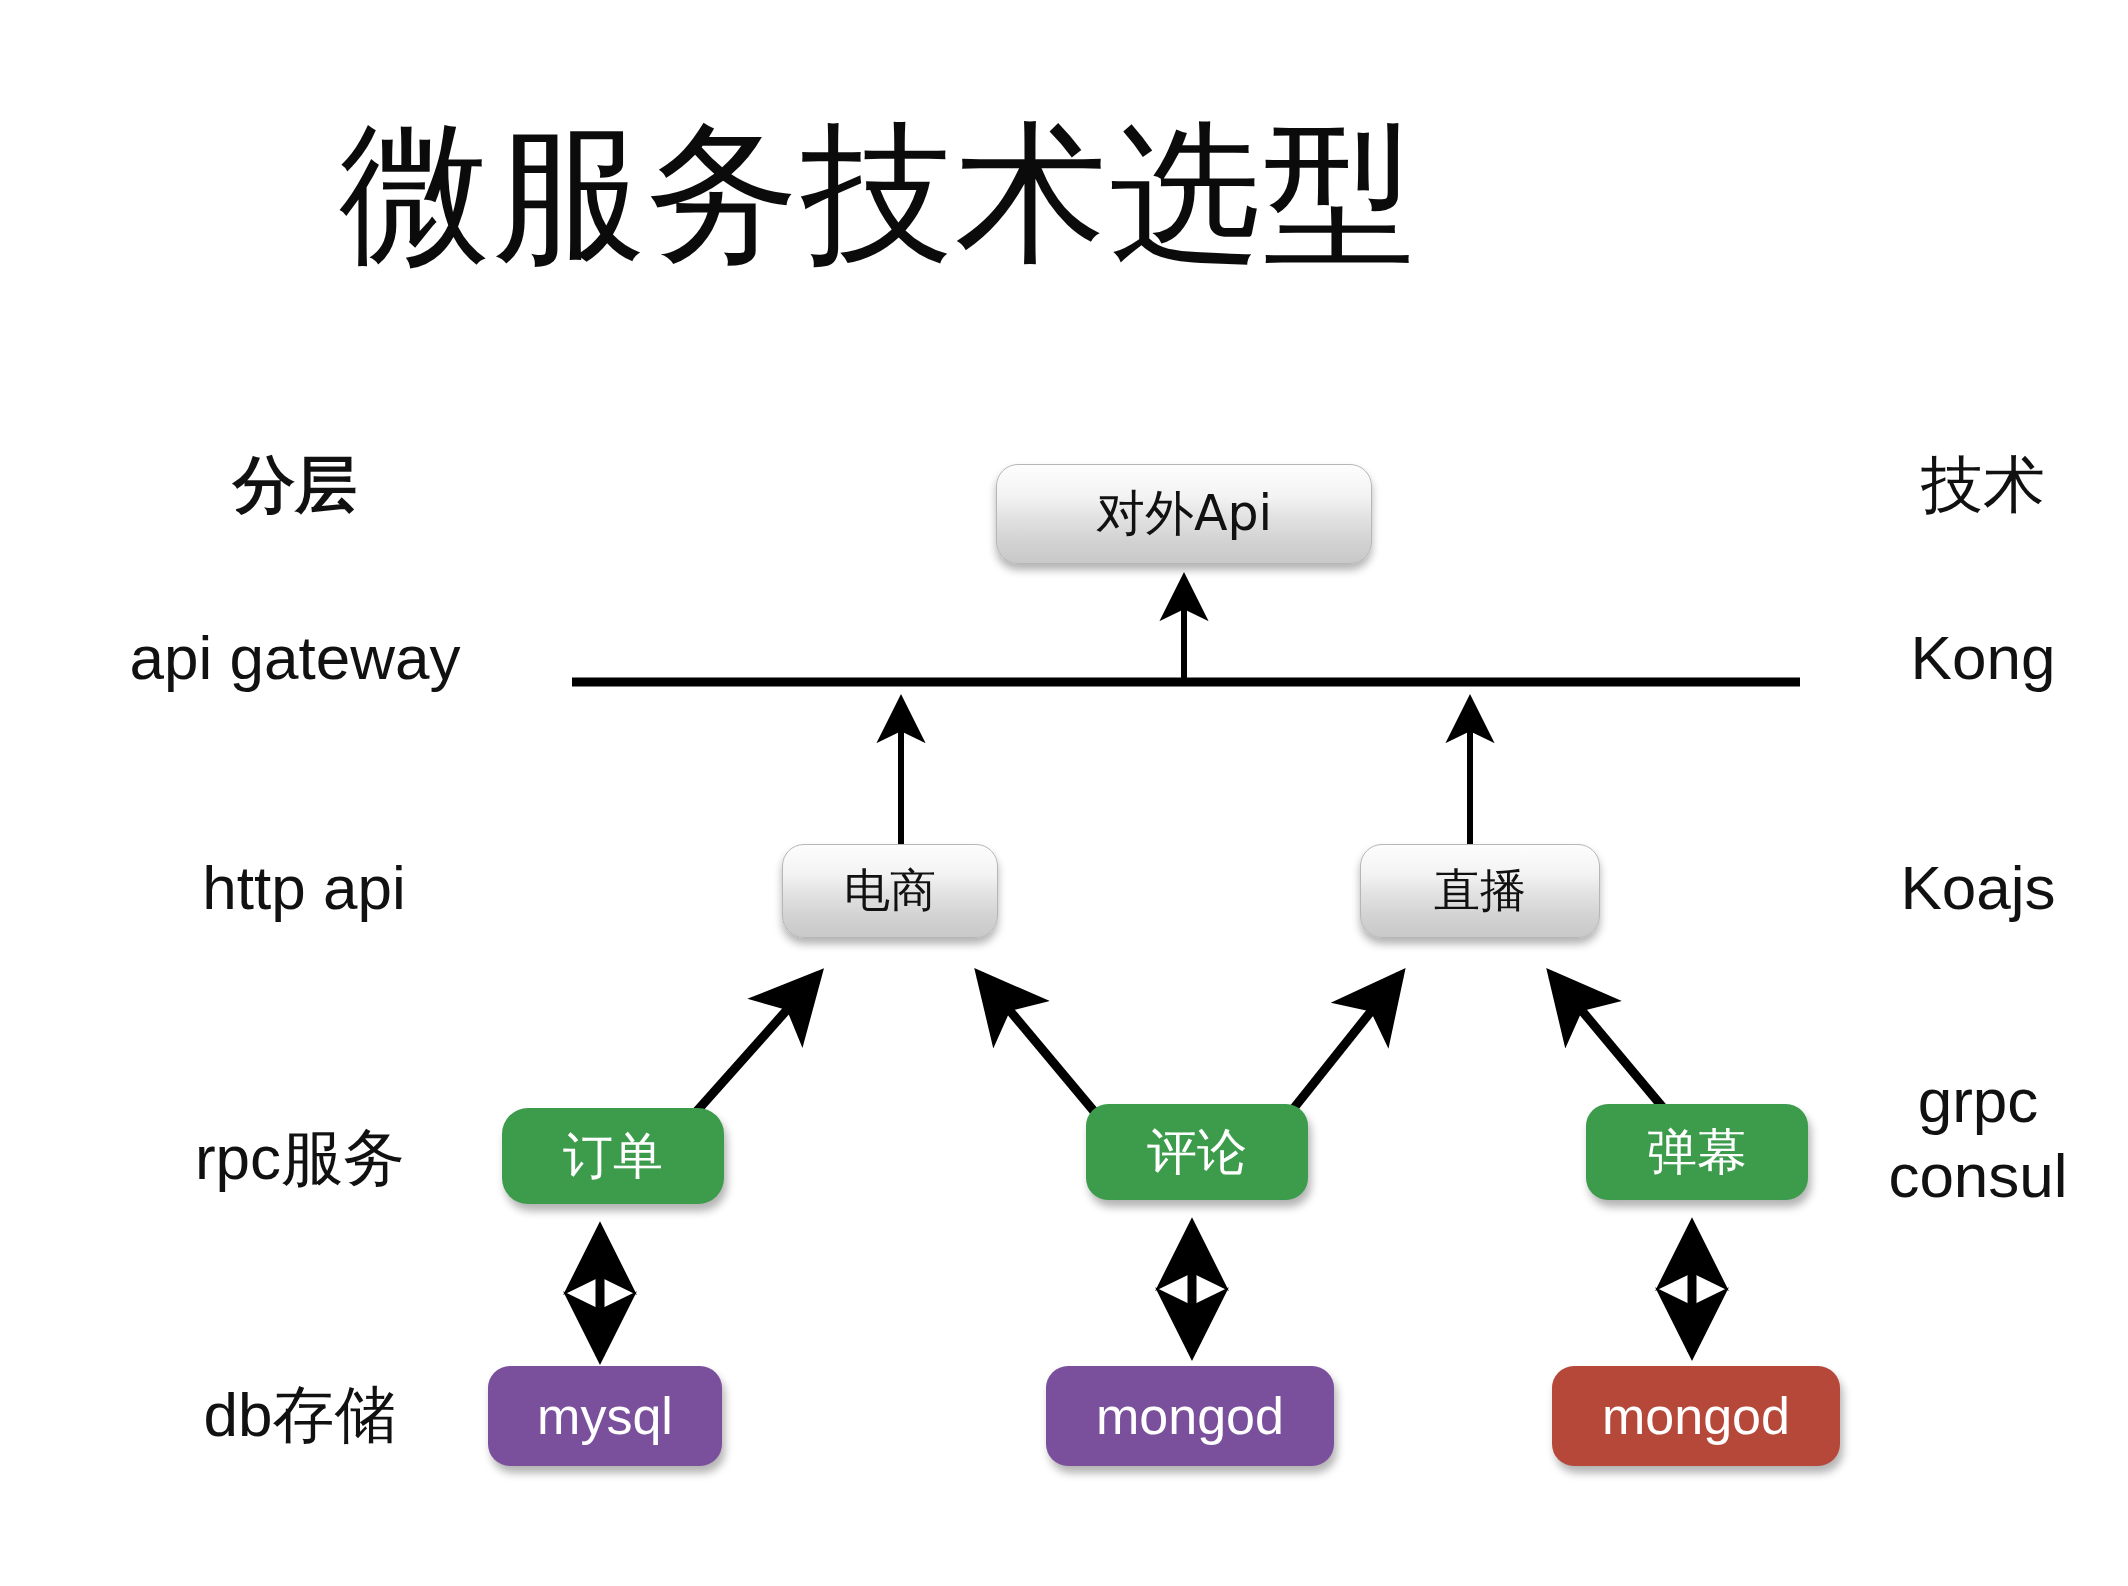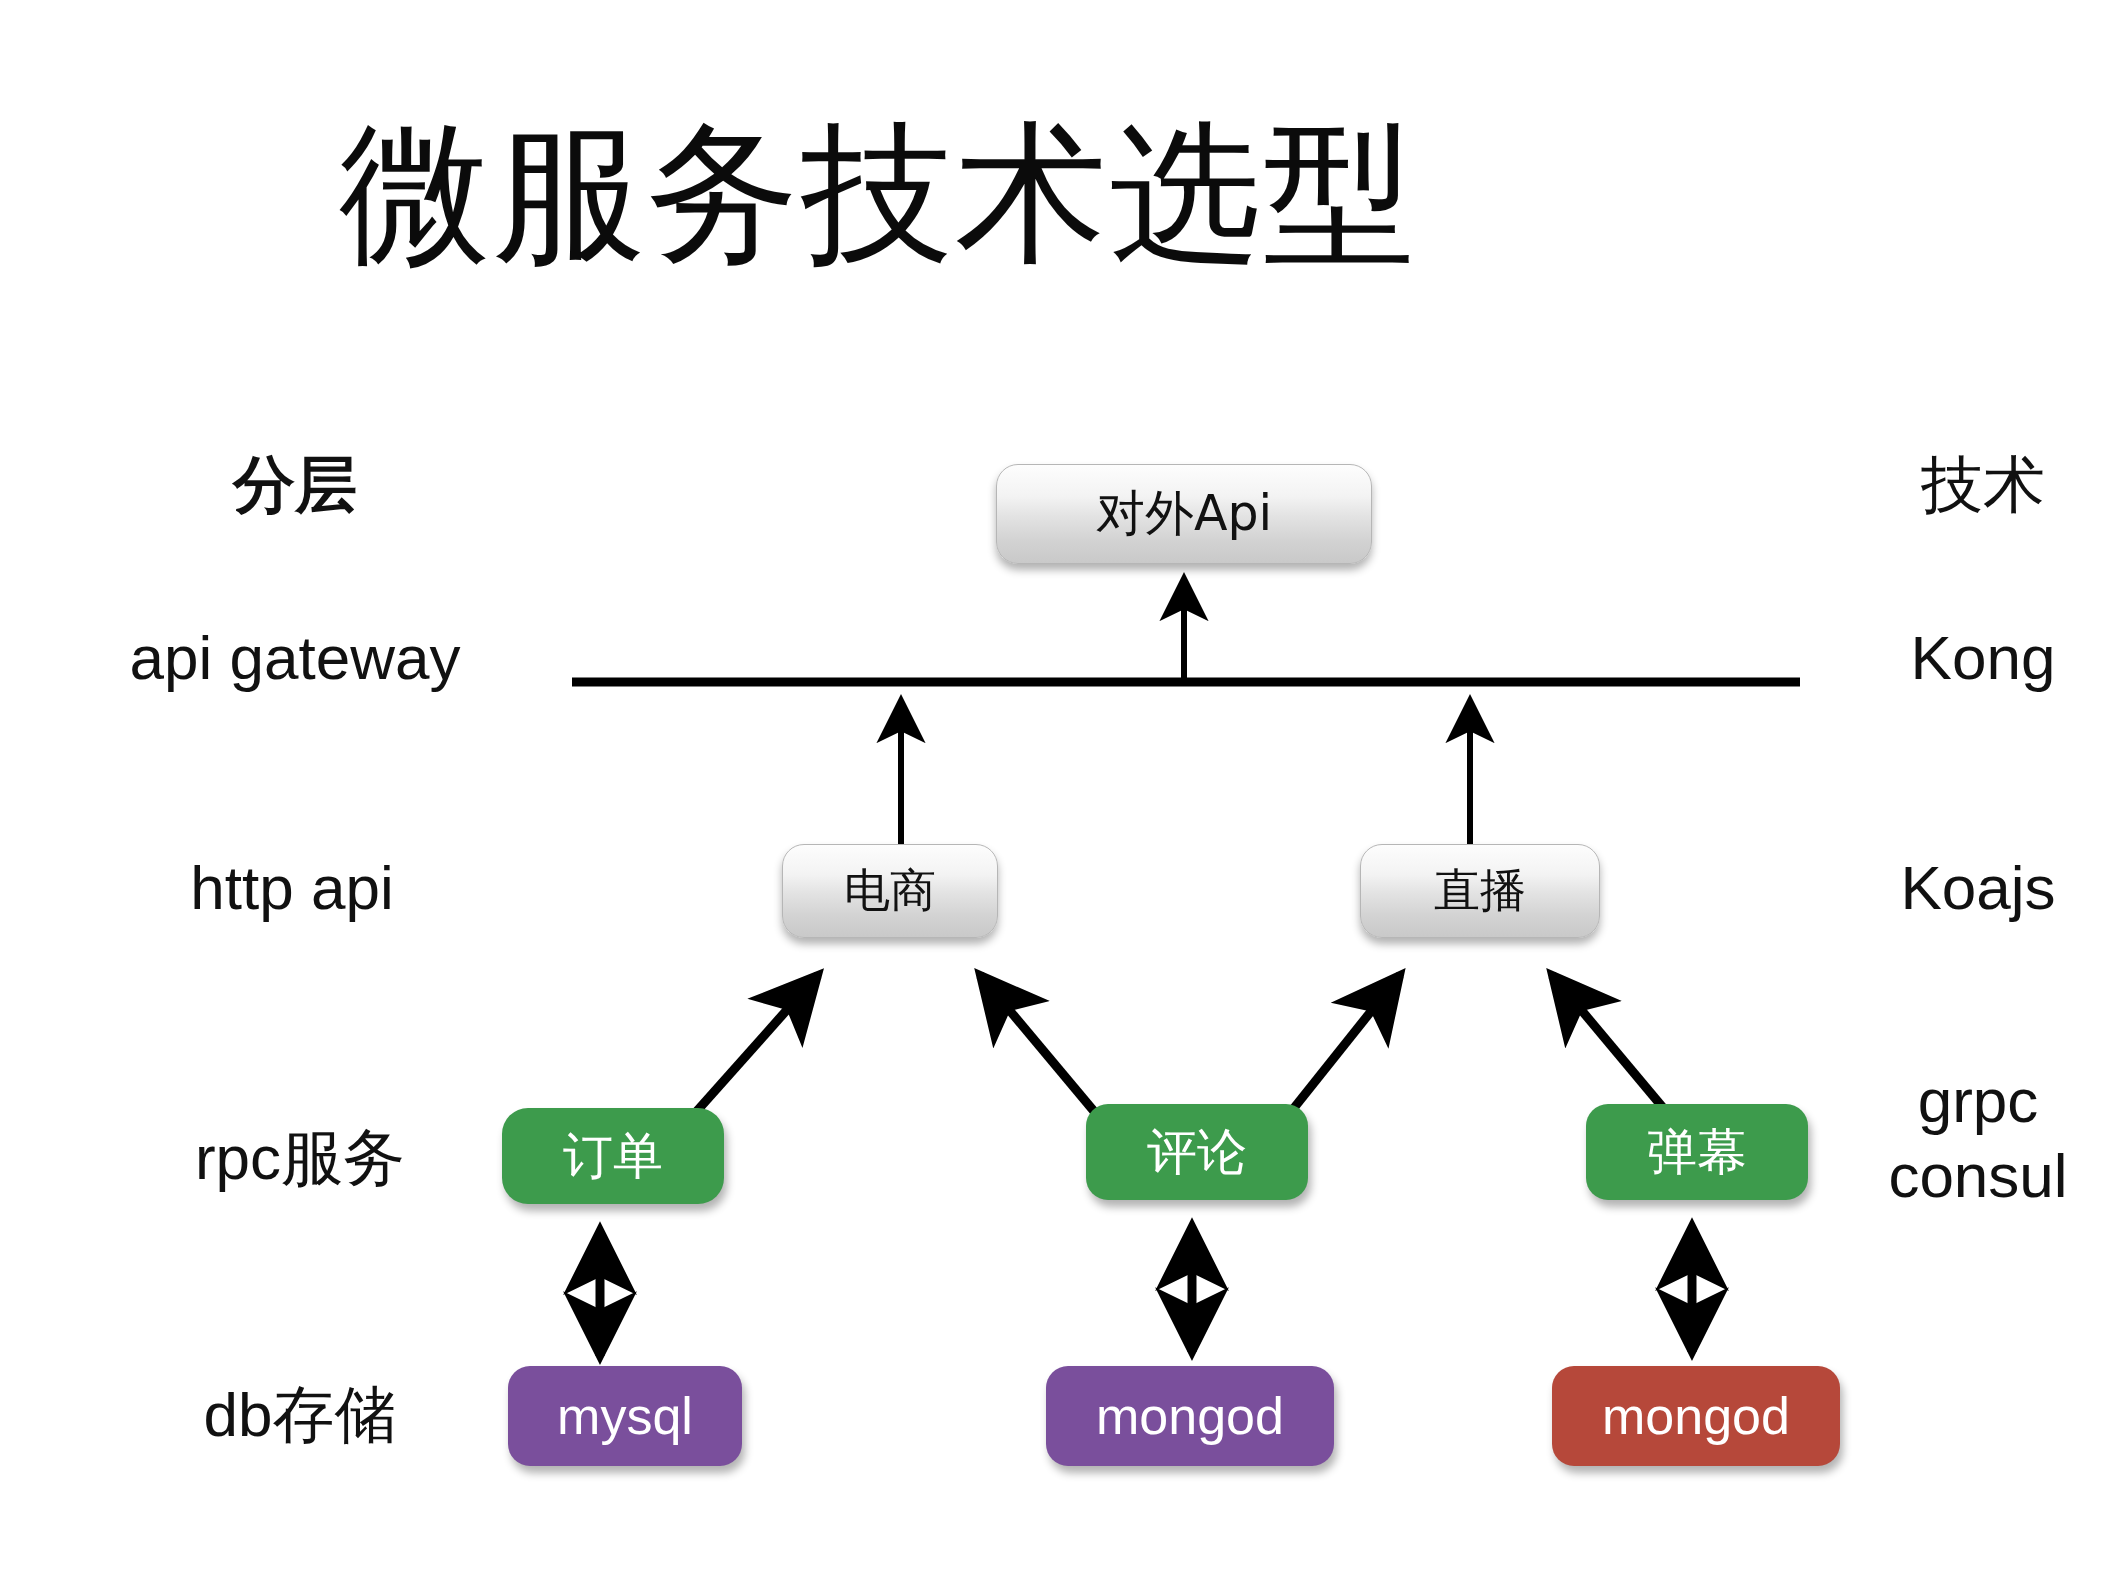--- a/index.html
+++ b/index.html
@@ -145,21 +145,21 @@
 
     <line x1="1192" y1="1228" x2="1192" y2="1352" stroke="#000000" stroke-width="9" marker-end="url(#ah)" marker-start="url(#ah-start)"></line>
 
     <line x1="1692" y1="1228" x2="1692" y2="1352" stroke="#000000" stroke-width="9" marker-end="url(#ah)" marker-start="url(#ah-start)"></line>
   </svg>
 
   <div class="side-label left" style="left:130px; top:452px; width:330px;font-weight:bold;">分层</div>
 
   <div class="side-label left" style="left:60px; top:625px; width:470px;">api gateway</div>
 
-  <div class="side-label left" style="left:97px; top:855px; width:390px;">http api</div>
+  <div class="side-label left" style="left:109px; top:855px; width:390px;">http api</div>
 
   <div class="side-label left" style="left:100px; top:1125px; width:400px;">rpc服务</div>
 
   <div class="side-label left" style="left:100px; top:1382px; width:400px;">db存储</div>
 
   <div class="side-label right" style="left:1838px; top:452px; width:290px;">技术</div>
 
   <div class="side-label right" style="left:1838px; top:625px; width:290px;">Kong</div>
 
   <div class="side-label right" style="left:1828px; top:855px; width:300px;">Koajs</div>
@@ -184,21 +184,21 @@
   </div>
 
   <div class="node green" style="left:1086px; top:1104px; width:222px; height:96px;">
     <span class="node-label">评论</span>
   </div>
 
   <div class="node green" style="left:1586px; top:1104px; width:222px; height:96px;">
     <span class="node-label">弹幕</span>
   </div>
 
-  <div class="node purple" style="left:508px; top:1366px; width:234px; height:100px;">
+  <div class="node purple" style="left:488px; top:1366px; width:234px; height:100px;">
     <span class="node-label">mysql</span>
   </div>
 
   <div class="node purple" style="left:1046px; top:1366px; width:288px; height:100px;">
     <span class="node-label">mongod</span>
   </div>
 
   <div class="node red" style="left:1552px; top:1366px; width:288px; height:100px;">
     <span class="node-label">mongod</span>
   </div>

